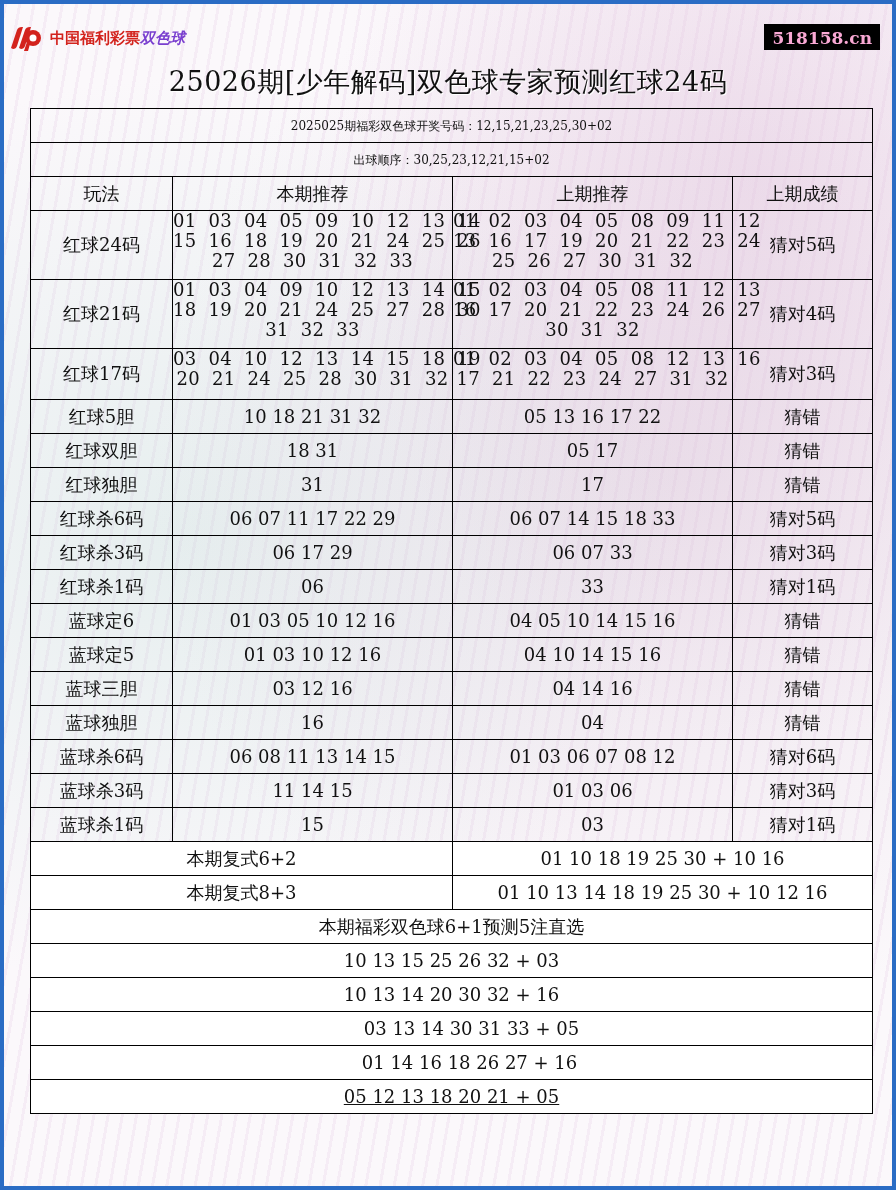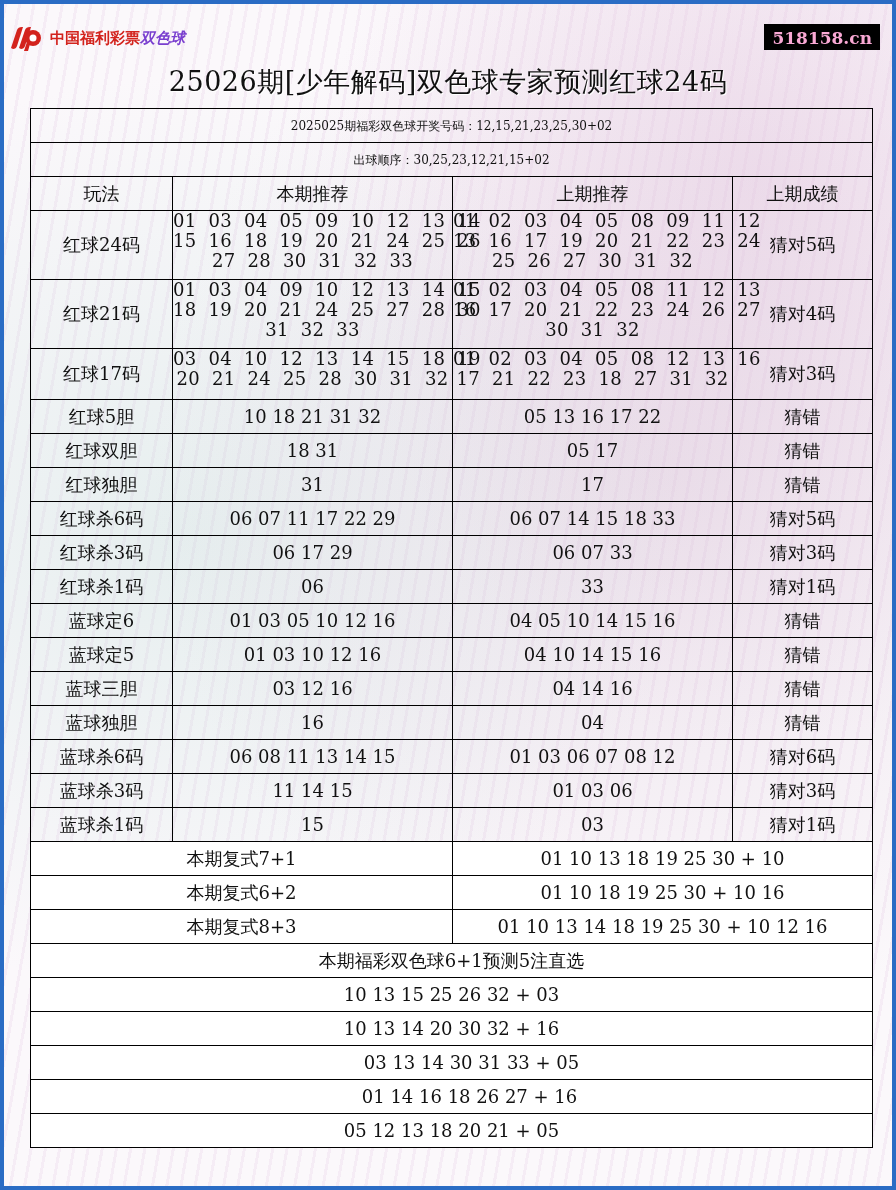--- a/index.html
+++ b/index.html
@@ -124,21 +124,21 @@
         <td>猜对4码</td>
       </tr>
       <tr>
         <td style="height:50px;">红球17码</td>
         <td class="nums">
           <span class="numline">03 04 10 12 13 14 15 18 19</span>
           <span class="numline">20 21 24 25 28 30 31 32</span>
         </td>
         <td class="nums">
           <span class="numline">01 02 03 04 05 08 12 13 16</span>
-          <span class="numline">17 21 22 23 18 27 31 32</span>
+          <span class="numline">17 21 22 23 24 27 31 32</span>
         </td>
         <td>猜对3码</td>
       </tr>
 
       <tr>
           <td>红球5胆</td>
           <td class="c-center">10 18 21 31 32</td>
           <td class="c-center">05 13 16 17 22</td>
           <td>猜错</td>
         </tr>
@@ -209,24 +209,20 @@
           <td>猜对3码</td>
         </tr>
       <tr>
           <td>蓝球杀1码</td>
           <td class="c-center">15</td>
           <td class="c-center">03</td>
           <td>猜对1码</td>
         </tr>
 
       <tr>
-          <td colspan="2" style="background:#fff;">本期复式7+1</td>
-          <td colspan="2" class="c-center" style="background:#fff;">01 10 13 18 19 25 30 + 10</td>
-        </tr>
-      <tr>
           <td colspan="2" style="background:#fff;">本期复式6+2</td>
           <td colspan="2" class="c-center" style="background:#fff;">01 10 18 19 25 30 + 10 16</td>
         </tr>
       <tr>
           <td colspan="2" style="background:#fff;">本期复式8+3</td>
           <td colspan="2" class="c-center" style="background:#fff;">01 10 13 14 18 19 25 30 + 10 12 16</td>
         </tr>
 
       <tr>
           <td colspan="4" style="background:#fff;margin-left:34px;">本期福彩双色球6+1预测5注直选</td>
@@ -237,17 +233,17 @@
       <tr>
           <td colspan="4" class="c-center" style="background:#fff;">10 13 14 20 30 32 + 16</td>
         </tr>
       <tr>
           <td colspan="4" class="c-center" style="background:#fff;padding-left:40px;">03 13 14 30 31 33 + 05</td>
         </tr>
       <tr>
           <td colspan="4" class="c-center" style="background:#fff;padding-left:36px;">01 14 16 18 26 27 + 16</td>
         </tr>
       <tr>
-          <td colspan="4" class="c-center" style="background:#fff;">05 12 13 18 20 21 + 05</td>
+          <td colspan="4" class="c-center" style="background:#fff;text-decoration:underline;">05 12 13 18 20 21 + 05</td>
         </tr>
     </tbody>
   </table>
 </div>
 
 </body></html>

